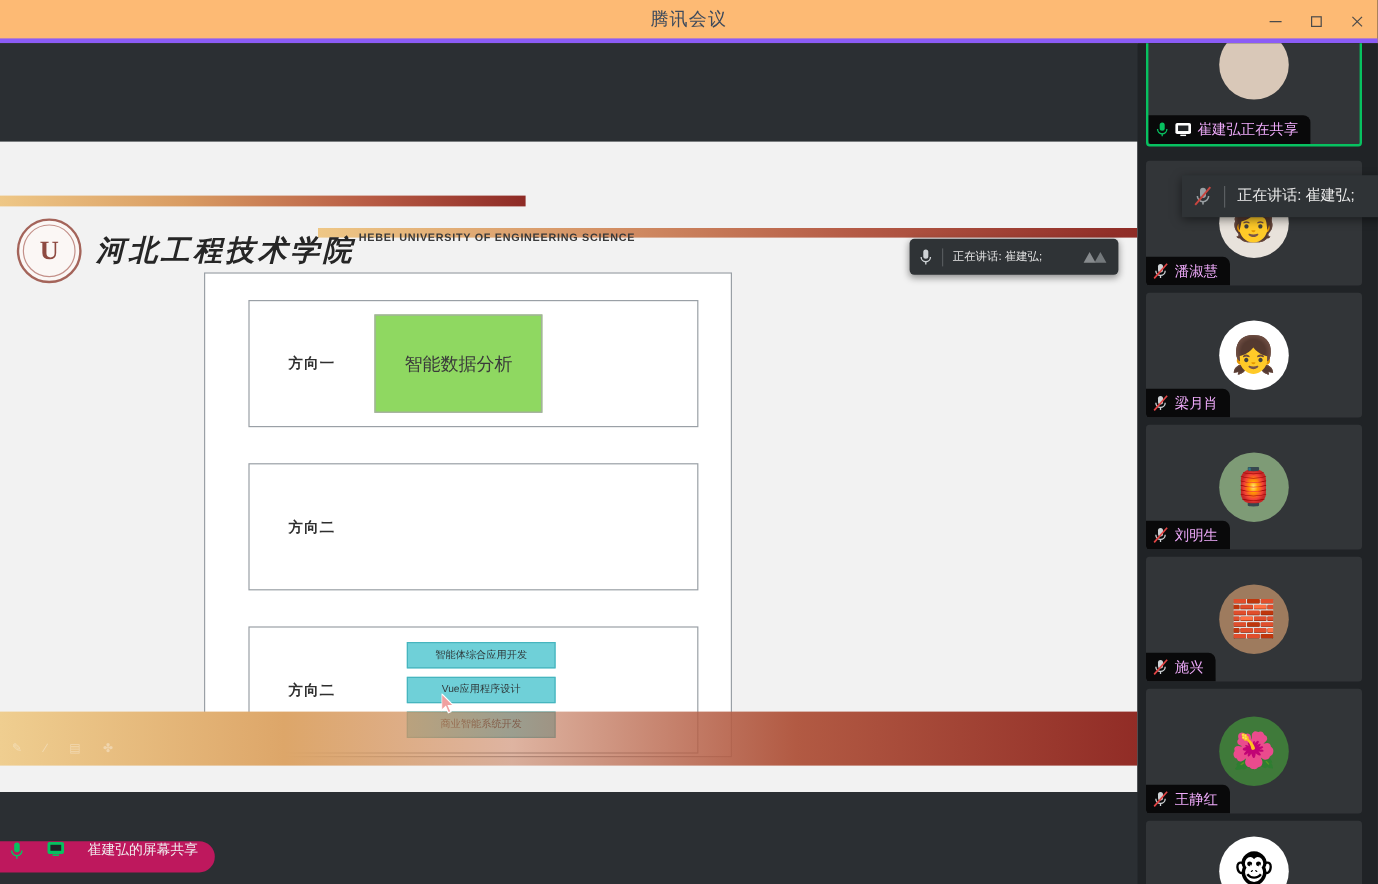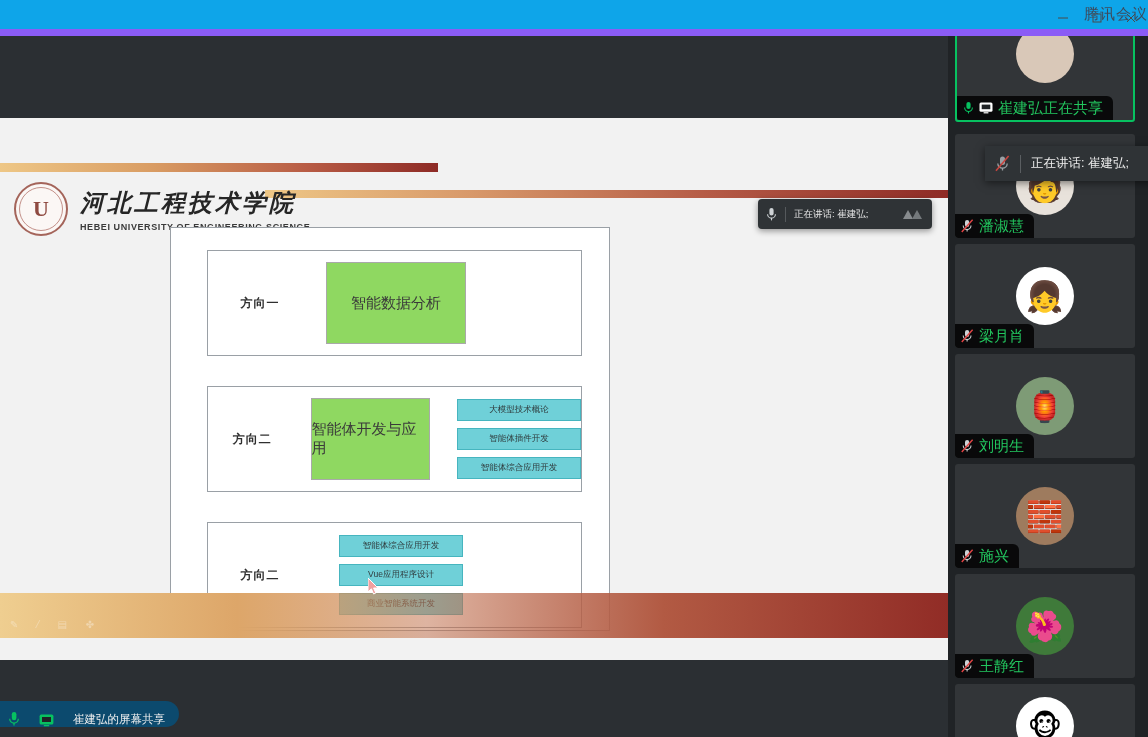--- a/index.html
+++ b/index.html
@@ -7,23 +7,23 @@
     width: 1148px; height: 737px;
     overflow: hidden;
     font-family: "Liberation Sans", "DejaVu Sans", sans-serif;
     background: #2b2f33;
   }
 
   
   .titlebar {
     position: absolute; top: 0; left: 0;
     width: 1148px; height: 36px;
-    background: #0ea5e9;
-    border-bottom: 7px solid #8b5cf6;
-    display: flex; align-items: center; justify-content: flex-end;
+    background: #fdba74;
+    border-bottom: 4px solid #8b5cf6;
+    display: flex; align-items: center; justify-content: center;
   }
   .titlebar-title {
     font-size: 15px; color: #3d4a5c; letter-spacing: 1px;
   }
   .win-controls {
     position: absolute; right: 0; top: 0; height: 36px;
     display: flex; align-items: center;
   }
   .win-btn {
     width: 34px; height: 36px;
@@ -79,21 +79,21 @@
   }
   .school-seal::before {
     content: ""; position: absolute;
     width: 42px; height: 42px; border-radius: 50%;
     border: 1px solid #c39089;
   }
   .school-seal-letter {
     font-family: "Liberation Serif", serif;
     font-size: 22px; color: #8e4a41; font-weight: bold; z-index: 2;
   }
-  .school-names { display: flex; flex-direction: column; gap: 3px; }
+  .school-names { display: flex; flex-direction: row; gap: 3px; }
   .school-cn {
     font-family: "Liberation Serif", "DejaVu Serif", serif;
     font-size: 24px; color: #262626; font-weight: bold;
     letter-spacing: 3px; font-style: italic;
   }
   .school-en {
     font-size: 9px; color: #3a3a3a; letter-spacing: .6px; font-weight: bold;
   }
 
   
@@ -115,21 +115,21 @@
     width: 104px; text-align: center;
     font-size: 12px; font-weight: bold; color: #2f2f2f;
     letter-spacing: 1px;
   }
   .dir-main {
     width: 140px; height: 82px;
     display: flex; align-items: center; justify-content: center;
     font-size: 15px; color: #3a3a3a;
     border: 1px solid #a9a9a9;
   }
-  .dir-main.green { background: #8fd861; margin-left: 14px; }
+  .dir-main.green { background: #8fd861; }
   .dir-main.red   { background: #e85450; }
   .dir-subs {
     margin-left: 27px;
     display: flex; flex-direction: column; gap: 7px;
   }
   .dir-sub {
     width: 124px; height: 22px;
     background: #6fd0d8; border: 1px solid #46b5bf;
     display: flex; align-items: center; justify-content: center;
     font-size: 8.5px; color: #2f3b3d; white-space: nowrap;
@@ -157,22 +157,22 @@
     font-size: 9.5px; color: #e6e6e6; white-space: nowrap;
   }
   .speak-toolbar .brand {
     margin-left: auto; opacity: .55;
   }
 
   
   .share-badge {
     position: absolute; left: 0; bottom: 10px;
     height: 26px; padding: 0 14px 0 8px;
-    background: #0c4a6e; border-radius: 0 13px 13px 0;
-    display: flex; align-items: flex-end; gap: 19px; z-index: 30;
+    background: #be185d; border-radius: 0 13px 13px 0;
+    display: flex; align-items: flex-start; gap: 19px; z-index: 30;
   }
   .share-badge .txt { font-size: 11.5px; color: #f0f0f0; }
 
   
   .rail {
     position: absolute; top: 36px; right: 0;
     width: 200px; height: 701px;
     background: #202326; overflow: hidden;
   }
   .tile {
@@ -188,21 +188,21 @@
     width: 58px; height: 58px; border-radius: 50%;
     overflow: hidden; display: flex; align-items: center; justify-content: center;
     font-size: 30px; background: #fff;
   }
   .name-chip {
     position: absolute; left: 0; bottom: 0;
     height: 24px; padding: 0 10px 0 6px;
     background: rgba(0,0,0,.82); border-radius: 0 6px 0 3px;
     display: flex; align-items: center; gap: 5px;
   }
-  .name-chip .nm { font-size: 15px; color: #22c55e; white-space: nowrap; }
+  .name-chip .nm { font-size: 12px; color: #f0abfc; white-space: nowrap; }
 
   
   .rail-tooltip {
     position: absolute; left: 985px; top: 146px;
     width: 190px; height: 35px;
     background: #2f3336;
     display: flex; align-items: center; gap: 10px;
     padding: 0 10px; z-index: 60;
     box-shadow: 0 2px 8px rgba(0,0,0,.5);
   }
@@ -254,26 +254,20 @@
 
     <div class="content-frame">
 
       <div class="dir-row r1">
         <div class="dir-label">方向一</div>
         <div class="dir-main green">智能数据分析</div>
       </div>
 
       <div class="dir-row r2">
         <div class="dir-label">方向二</div>
-        <div class="dir-main green">智能体开发与应用</div>
-        <div class="dir-subs">
-          <div class="dir-sub">大模型技术概论</div>
-          <div class="dir-sub">智能体插件开发</div>
-          <div class="dir-sub">智能体综合应用开发</div>
-        </div>
       </div>
 
       <div class="dir-row r3">
         <div class="dir-label">方向二</div>
         <div class="dir-subs">
           <div class="dir-sub">智能体综合应用开发</div>
           <div class="dir-sub">Vue应用程序设计</div>
           <div class="dir-sub">商业智能系统开发</div>
         </div>
       </div>

